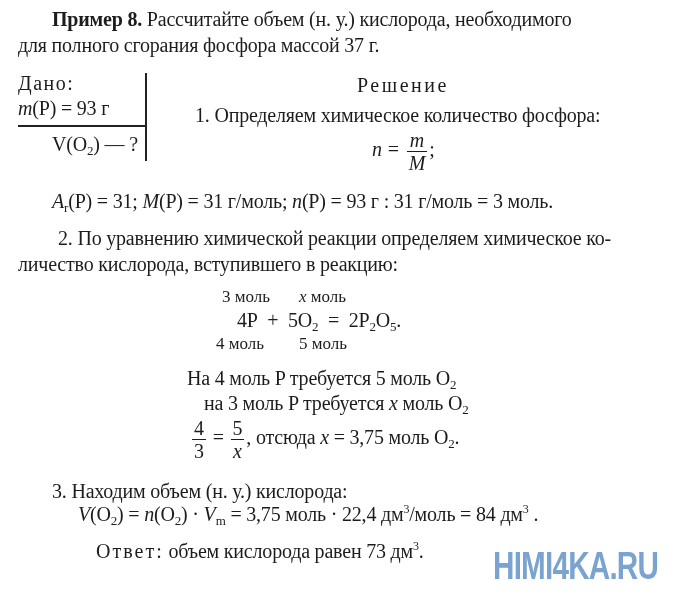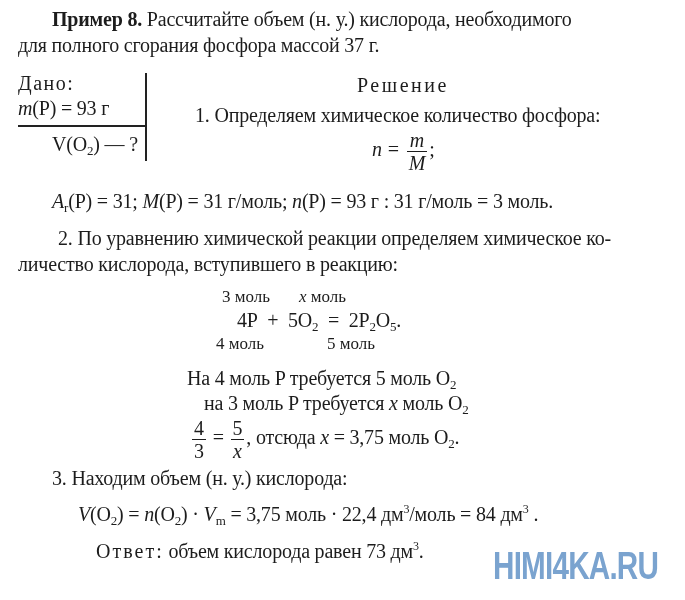--- a/index.html
+++ b/index.html
@@ -69,21 +69,21 @@
 <div class="abs sm" style="left:222px; top:287px;">3 моль</div>
 <div class="abs sm" style="left:299px; top:287px;">
   <i>x</i> <span>моль</span>
 </div>
 
 <div class="abs txt" style="left:237px; top:309px;">
   <span>4P</span>&nbsp;&nbsp;<span>+</span>&nbsp;&nbsp;<span>5O</span><sub>2</sub>&nbsp;&nbsp;<span>=</span>&nbsp;&nbsp;<span>2P</span><sub>2</sub><span>O</span><sub>5</sub><span>.</span>
 </div>
 
 <div class="abs sm" style="left:216px; top:334px;">4 моль</div>
-<div class="abs sm" style="left:299px; top:334px;margin-left:28px;">5 моль</div>
+<div class="abs sm" style="left:299px; top:334px;">5 моль</div>
 
 <div class="abs txt" style="left:187px; top:367px;">
   <span>На 4 моль P требуется 5 моль O</span><sub>2</sub>
 </div>
 <div class="abs txt" style="left:204px; top:392px;">
   <span>на 3 моль P требуется</span>
   <i>x</i>
   <span>моль O</span><sub>2</sub>
 </div>
 <div class="abs txt" style="left:190px; top:418px;">
@@ -93,21 +93,21 @@
   </span>
   <span>=</span>
   <span class="frac">
     <span class="num">5</span>
     <span class="den it">x</span>
   </span><span>, отсюда</span>
   <i>x</i>
   <span>= 3,75 моль O</span><sub>2</sub><span>.</span>
 </div>
 
-<div class="abs txt" style="left:52px; top:467px;">3. Находим объем (н. у.) кислорода:</div>
+<div class="abs txt" style="left:52px; top:480px;">3. Находим объем (н. у.) кислорода:</div>
 <div class="abs txt" style="left:78px; top:503px;">
   <i>V</i><span>(O</span><sub>2</sub><span>) =</span>
   <i>n</i><span>(O</span><sub>2</sub><span>) ·</span>
   <i>V</i><sub>m</sub>
   <span>= 3,75 моль · 22,4 дм</span><sup>3</sup><span>/моль = 84 дм</span><sup>3</sup><span> .</span>
 </div>
 
 <div class="abs txt" style="left:52px; top:540px;">
   <span class="spaced" style="letter-spacing:2px;margin-left:44px;">Ответ:</span>
   <span>объем кислорода равен 73 дм</span><sup>3</sup><span>.</span>

